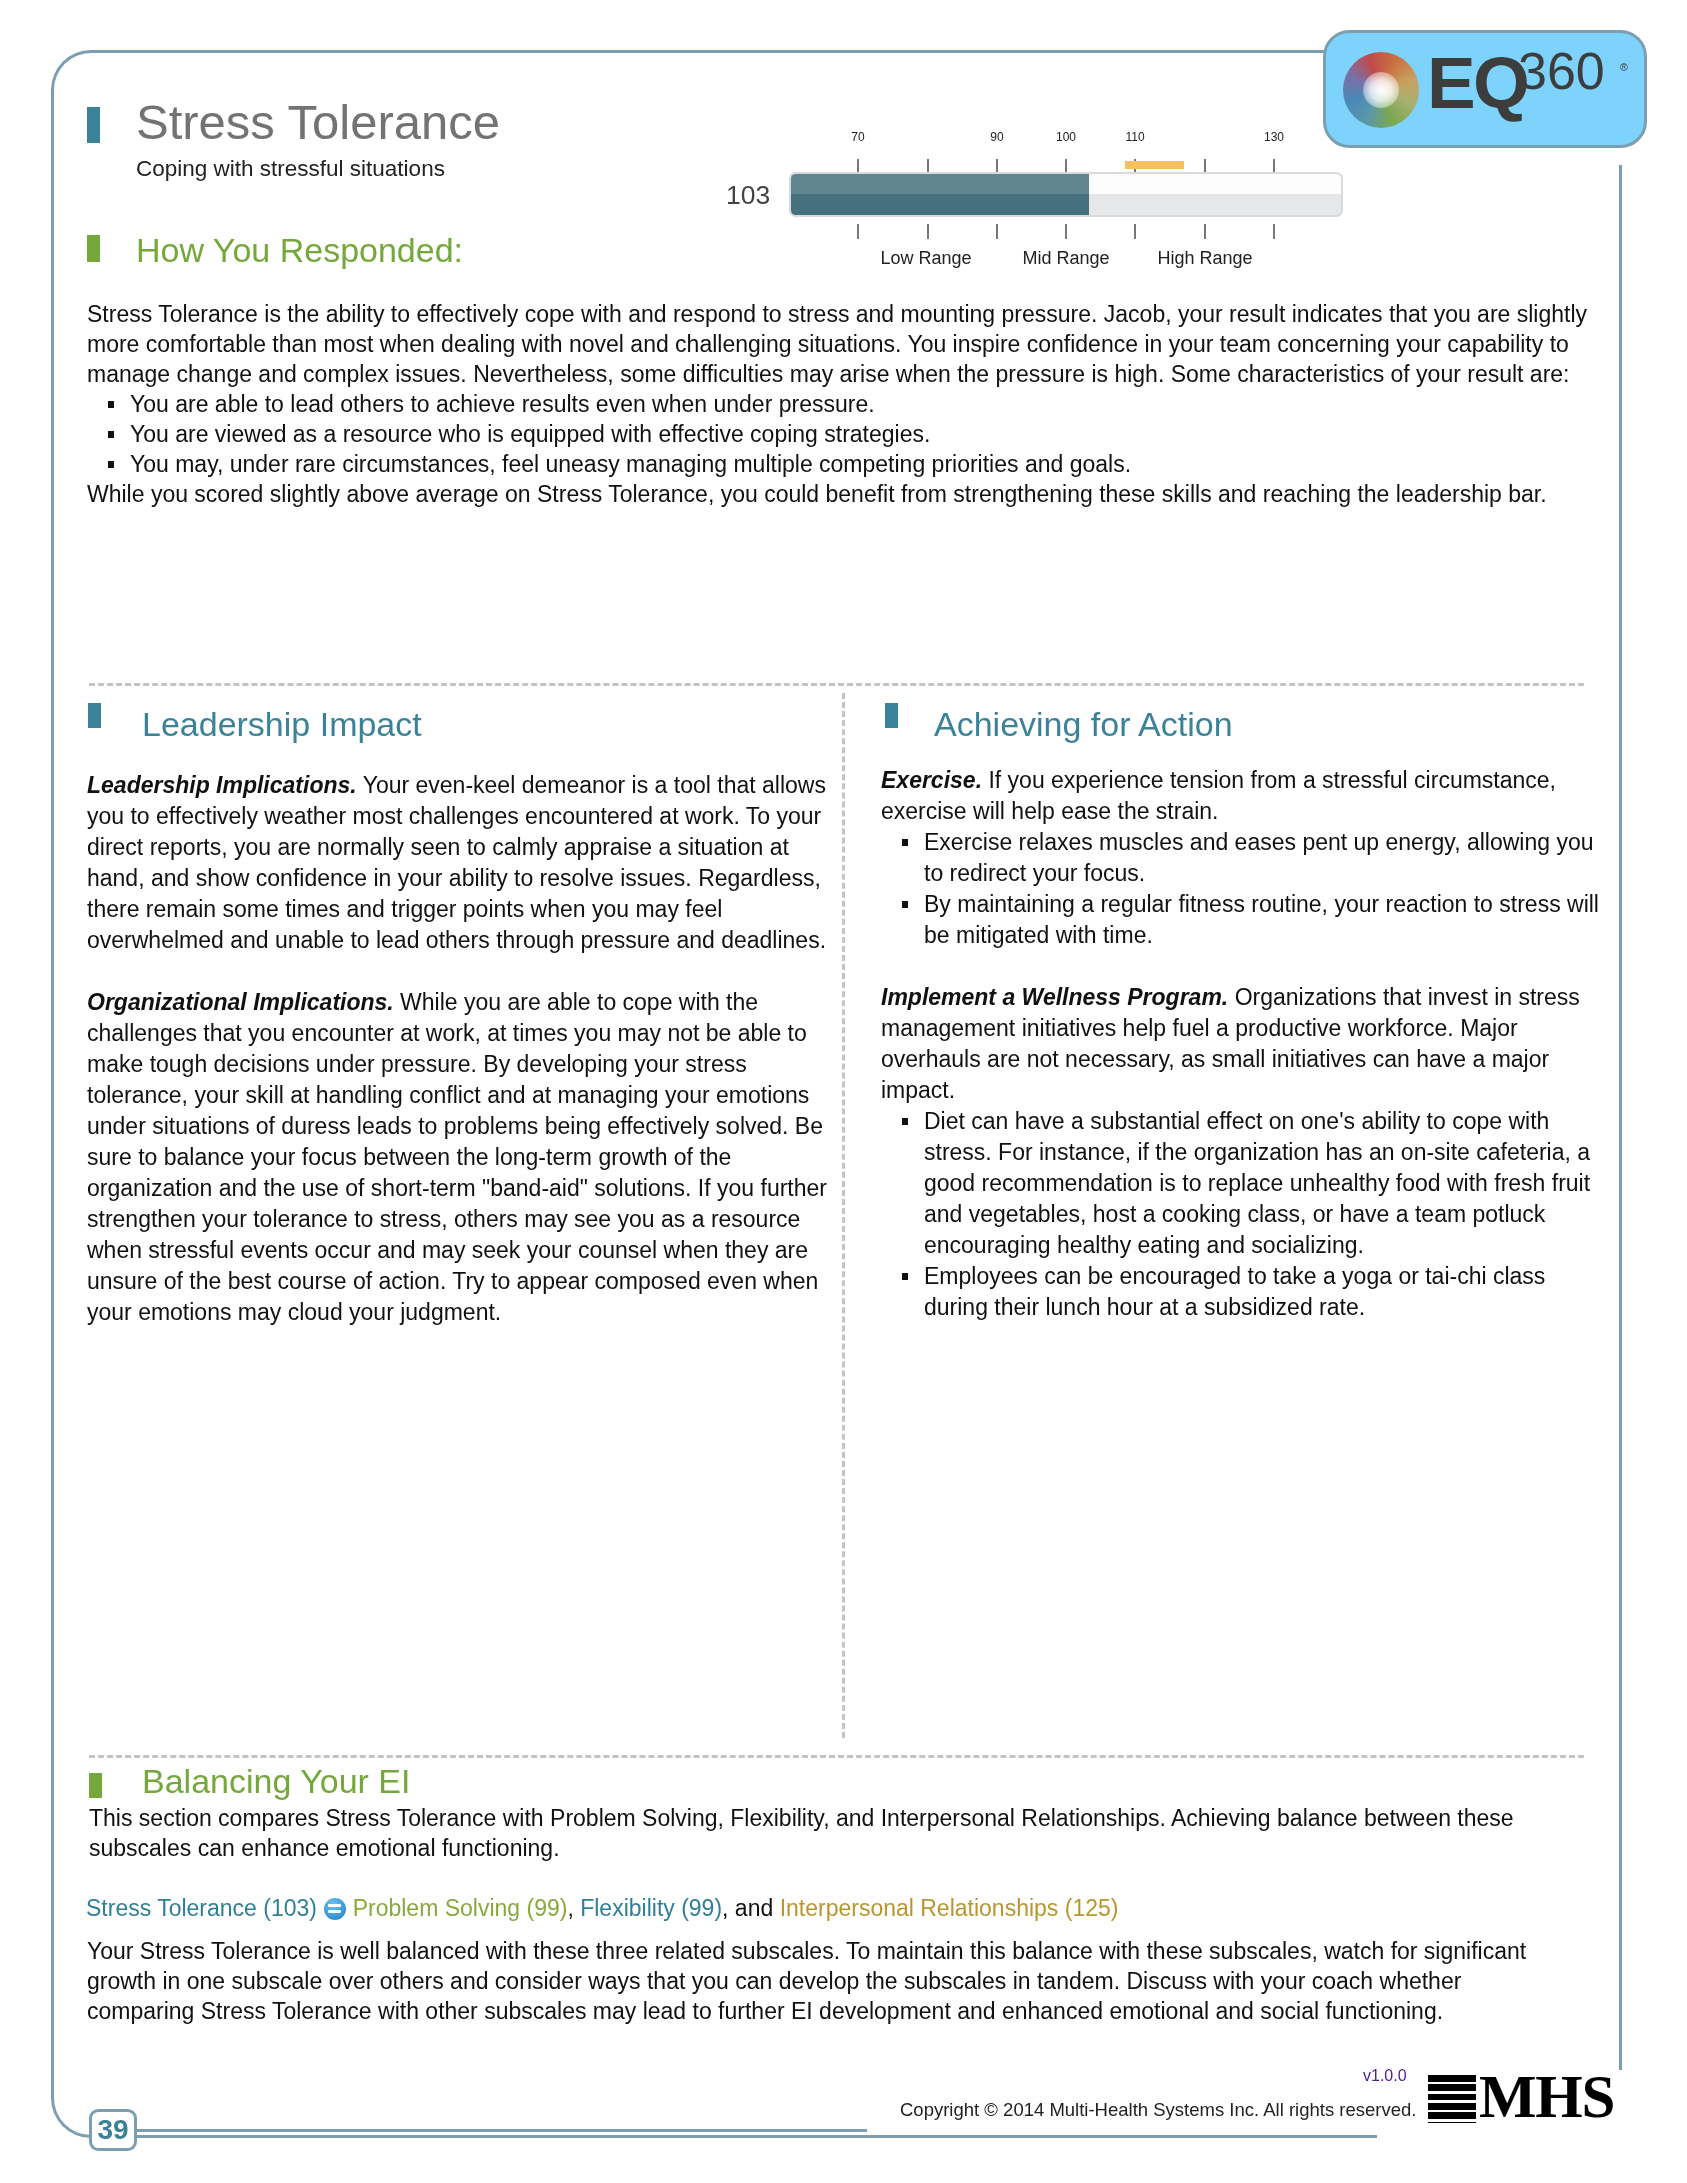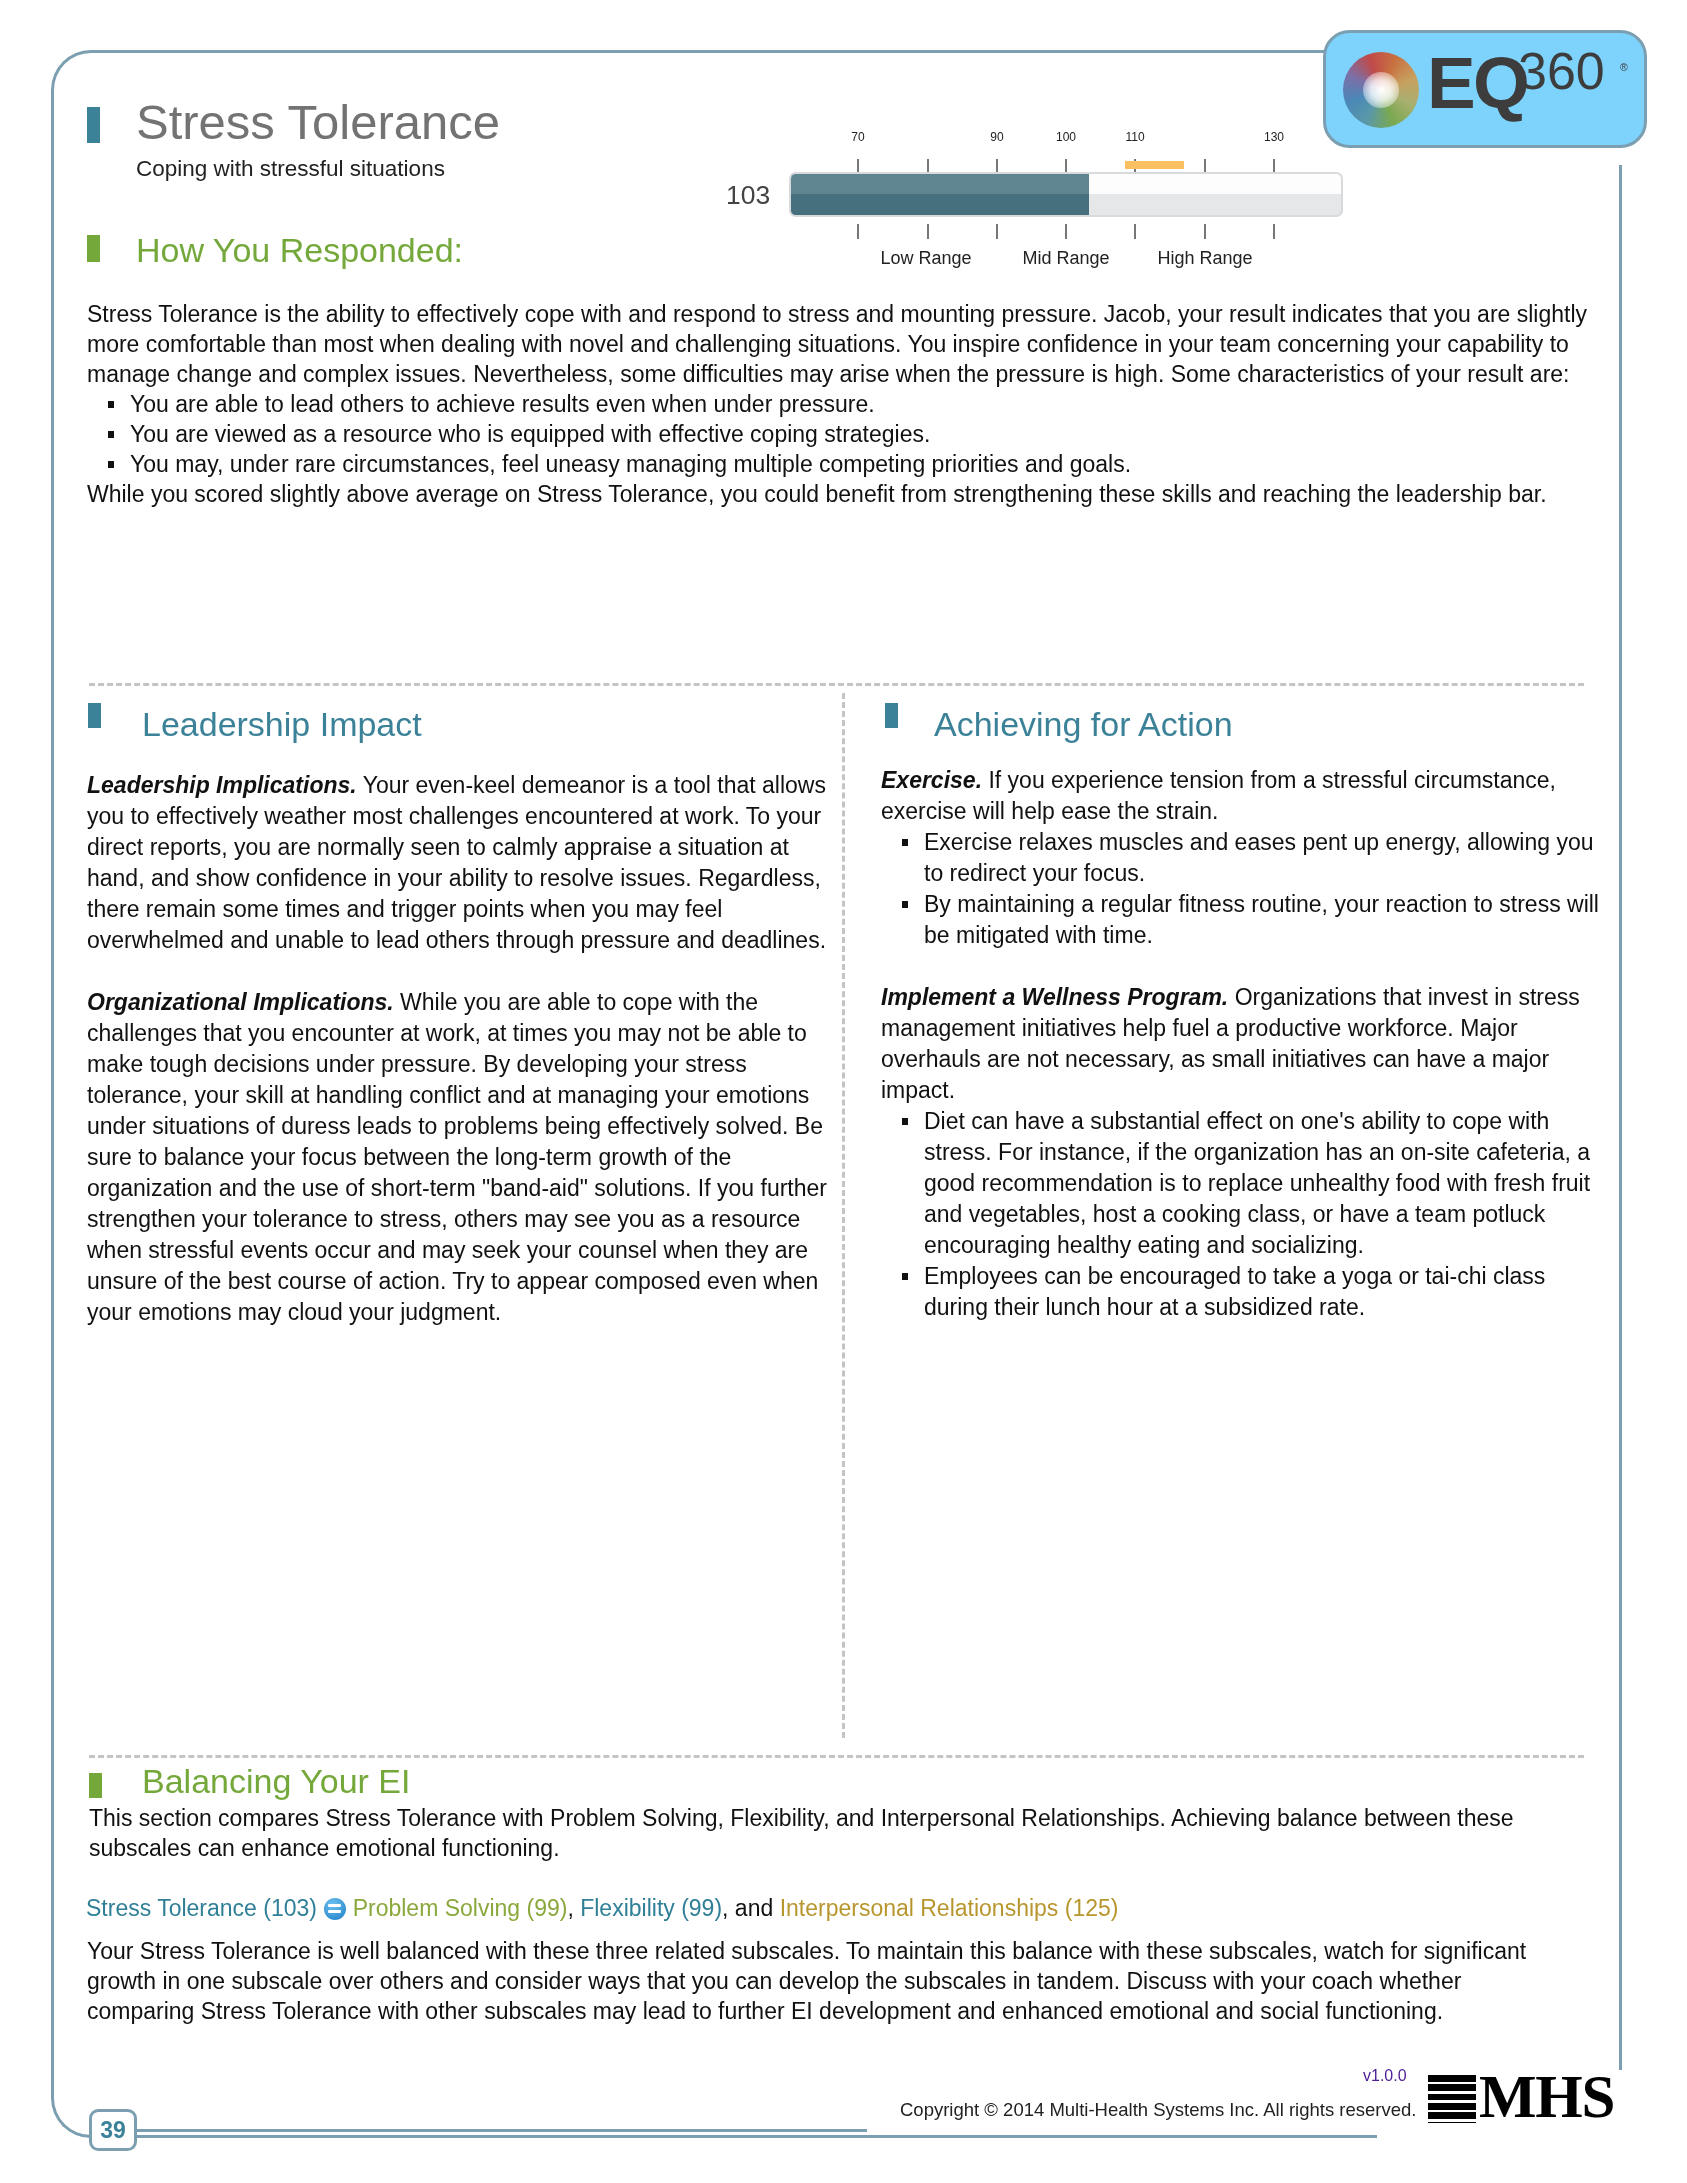--- a/index.html
+++ b/index.html
@@ -62,21 +62,21 @@
   .c-blue { color: #2f7f97; }
   .c-green { color: #8aa83c; }
   .c-teal { color: #2f7f97; }
   .c-gold { color: #b8962e; }
   .eq-icon { display: inline-block; width: 22.5px; height: 22.5px; border-radius: 50%; background: radial-gradient(circle at 40% 30%, #6ec3f0, #1a7bc4);
              vertical-align: -4px; margin: 0 6.6px; position: relative; }
   .eq-icon::before, .eq-icon::after { content: ""; position: absolute; left: 4.6px; width: 13.2px; height: 3.3px; background: #fff; border-radius: 1.3px; }
   .eq-icon::before { top: 6.6px; } .eq-icon::after { top: 12.6px; }
 
   .page-num { position: absolute; left: 89px; top: 2109px; width: 42px; height: 36px; border: 3.3px solid #7b9fb0; border-radius: 9.3px;
-              background: #fff; color: #3b8299; font-weight: bold; font-size: 23px; text-align: center; line-height: 36px; }
+              background: #fff; color: #3b8299; font-weight: bold; font-size: 28px; text-align: center; line-height: 36px; }
   .copyright { position: absolute; left: 900px; top: 2099px; font-size: 18.5px; color: #222; }
   .version { position: absolute; left: 1363px; top: 2067px; font-size: 16px; color: #4c1d95; }
   .mhs-mark { position: absolute; left: 1428px; top: 2075px; width: 48px; height: 48px;
               background: repeating-linear-gradient(#000 0 6.6px, #fff 6.6px 9.3px); }
   .mhs-text { position: absolute; left: 1479px; top: 2066px; font-family: "Liberation Serif", serif; font-weight: bold; font-size: 61px; line-height: 1; color: #000; letter-spacing: -1.3px; }
 </style>
 </head>
 <body>
 
 <div class="frame"></div>

